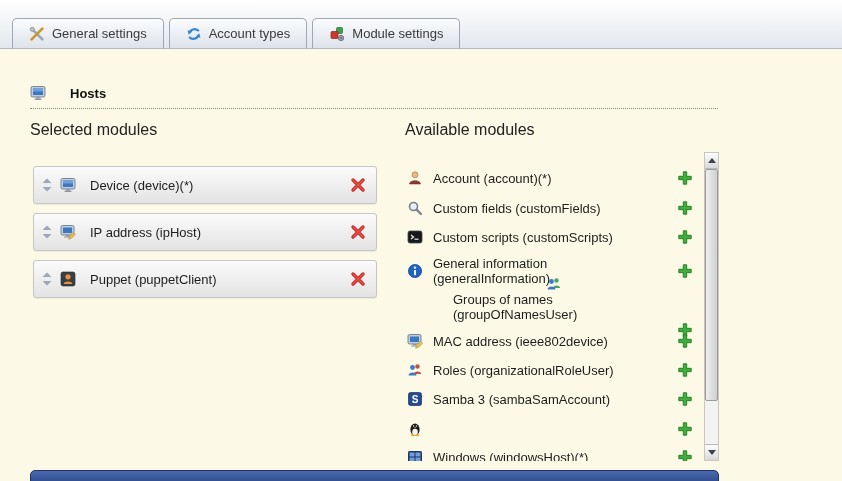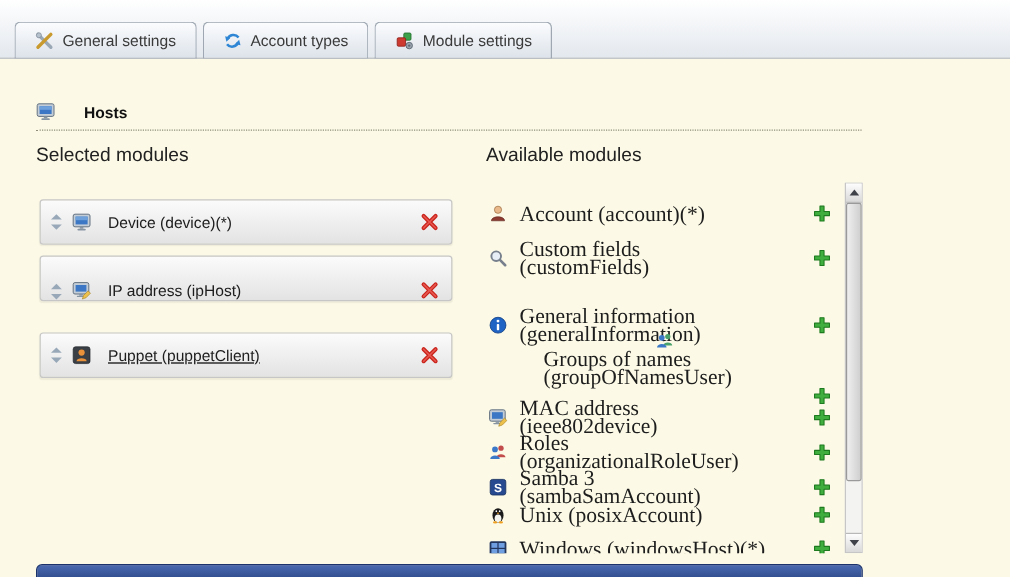--- a/index.html
+++ b/index.html
@@ -46,21 +46,21 @@
     box-sizing:border-box; cursor:move;
     box-shadow:0 1px 1px rgba(0,0,0,0.06);
   }
   .sel-label { margin-left:14px; font-size:13px; color:#1d1d1d; }
   .handle { width:10px; height:14px; flex:0 0 auto; }
   .mod-icon { width:16px; height:16px; margin-left:8px; flex:0 0 auto; }
   .remove-btn { margin-left:auto; width:16px; height:16px; border:none; background:none; padding:0; cursor:pointer; }
   
   .avail-panel { position:absolute; left:405px; top:152px; width:314px; height:309px; overflow:hidden; }
   .avail-row { position:absolute; left:2px; width:294px; display:flex; align-items:center; }
-  .avail-label { width:212px; margin-left:10px; font-size:18px; line-height:15px; color:#1d1d1d;font-family:Liberation Serif, serif; }
+  .avail-label { width:212px; margin-left:10px; font-size:13px; line-height:15px; color:#1d1d1d; }
   .add-btn { margin-left:auto; margin-right:8px; width:16px; height:16px; border:none; background:none; padding:0; cursor:pointer; flex:0 0 auto; }
   
   .scrollbar {
     position:absolute; right:0; top:0; width:15px; height:309px;
     background:#f3f3f1; border:1px solid #c6c6c6; box-sizing:border-box;
   }
   .scroll-btn {
     position:absolute; left:0; width:13px; height:15px;
     background:linear-gradient(#fdfdfd,#d9d9d9); border-bottom:1px solid #b8b8b8;
     display:flex; align-items:center; justify-content:center; cursor:pointer;
@@ -164,21 +164,21 @@
     <button class="remove-btn">
       <span>
         <svg width="16" height="16" viewBox="0 0 16 16">
           <path d="M3 3 L13 13 M13 3 L3 13" stroke="#c9251d" stroke-width="3.4" stroke-linecap="round"></path>
           <path d="M3 3 L13 13 M13 3 L3 13" stroke="#e8574f" stroke-width="1.3" stroke-linecap="round"></path>
         </svg>
       </span>
     </button>
   </div>
 
-  <div class="sel-row" style="top:213px;align-items:flex-end;">
+  <div class="sel-row" style="top:213px;">
     <span class="handle">
       <svg width="10" height="14" viewBox="0 0 10 14">
           <polygon points="5,0.5 9.5,5 0.5,5" fill="#98a8b8"></polygon>
           <polygon points="5,13.5 9.5,9 0.5,9" fill="#98a8b8"></polygon>
         </svg>
     </span>
     <span class="mod-icon">
       <svg width="16" height="16" viewBox="0 0 16 16">
         <rect x="1" y="1.5" width="13" height="9.5" rx="1.5" fill="#c3cdd7" stroke="#5f6e7d" stroke-width="0.8"></rect>
         <rect x="3" y="3.5" width="9" height="5.5" fill="#3b77c4"></rect>
@@ -191,21 +191,21 @@
     <button class="remove-btn">
       <span>
         <svg width="16" height="16" viewBox="0 0 16 16">
           <path d="M3 3 L13 13 M13 3 L3 13" stroke="#c9251d" stroke-width="3.4" stroke-linecap="round"></path>
           <path d="M3 3 L13 13 M13 3 L3 13" stroke="#e8574f" stroke-width="1.3" stroke-linecap="round"></path>
         </svg>
       </span>
     </button>
   </div>
 
-  <div class="sel-row" style="top:277px;text-decoration:underline;">
+  <div class="sel-row" style="top:260px;">
     <span class="handle">
       <svg width="10" height="14" viewBox="0 0 10 14">
           <polygon points="5,0.5 9.5,5 0.5,5" fill="#98a8b8"></polygon>
           <polygon points="5,13.5 9.5,9 0.5,9" fill="#98a8b8"></polygon>
         </svg>
     </span>
     <span class="mod-icon">
       <svg width="16" height="16" viewBox="0 0 16 16">
         <rect x="1" y="1" width="14" height="14" rx="2" fill="#3a3f45" stroke="#24282d" stroke-width="0.6"></rect>
         <circle cx="8" cy="5.8" r="2.6" fill="#e8903a"></circle>
@@ -252,20 +252,37 @@
       <span class="avail-label">Custom fields (customFields)</span>
       <button class="add-btn">
         <span>
           <svg width="16" height="16" viewBox="0 0 16 16">
               <path d="M6.3 1.8 h3.4 v4.5 h4.5 v3.4 h-4.5 v4.5 h-3.4 v-4.5 h-4.5 v-3.4 h4.5 z" fill="#3fae3f" stroke="#1e7a1e" stroke-width="0.9" stroke-linejoin="round"></path>
             </svg>
         </span>
       </button>
     </div>
 
+    <div class="avail-row" style="top:77px;">
+      <span class="ticon">
+        <svg width="16" height="16" viewBox="0 0 16 16">
+          <rect x="1" y="2" width="14" height="12" rx="2" fill="#17181a" stroke="#44474c" stroke-width="0.8"></rect>
+          <path d="M4 6 L6.5 8 L4 10" fill="none" stroke="#e8e8e8" stroke-width="1.3"></path>
+          <rect x="7.5" y="9.6" width="4" height="1.2" fill="#e8e8e8"></rect>
+        </svg>
+      </span>
+      <span class="avail-label">Custom scripts (customScripts)</span>
+      <button class="add-btn">
+        <span>
+          <svg width="16" height="16" viewBox="0 0 16 16">
+              <path d="M6.3 1.8 h3.4 v4.5 h4.5 v3.4 h-4.5 v4.5 h-3.4 v-4.5 h-4.5 v-3.4 h4.5 z" fill="#3fae3f" stroke="#1e7a1e" stroke-width="0.9" stroke-linejoin="round"></path>
+            </svg>
+        </span>
+      </button>
+    </div>
 
     <div class="avail-row" style="top:104px;">
       <span class="ticon">
         <svg width="16" height="16" viewBox="0 0 16 16">
           <circle cx="8" cy="8" r="6.6" fill="#1f63c4" stroke="#123f85" stroke-width="0.7"></circle>
           <rect x="7" y="7" width="2" height="5.2" rx="0.6" fill="#fff"></rect>
           <circle cx="8" cy="4.6" r="1.2" fill="#fff"></circle>
         </svg>
       </span>
       <span class="avail-label">General information (generalInformation)</span>
@@ -358,21 +375,20 @@
         <svg width="16" height="16" viewBox="0 0 16 16">
           <ellipse cx="8" cy="8.5" rx="4.6" ry="6" fill="#1a1a1a"></ellipse>
           <ellipse cx="8" cy="11" rx="2.8" ry="3.2" fill="#f5f5f0"></ellipse>
           <circle cx="6.6" cy="5" r="0.7" fill="#fff"></circle>
             <circle cx="9.4" cy="5" r="0.7" fill="#fff"></circle>
           <polygon points="6.8,6.2 9.2,6.2 8,7.6" fill="#f0a020"></polygon>
           <ellipse cx="5.6" cy="14.3" rx="1.8" ry="1" fill="#f0a020"></ellipse>
           <ellipse cx="10.4" cy="14.3" rx="1.8" ry="1" fill="#f0a020"></ellipse>
         </svg>
       </span>
-      <span class="avail-label">Unix (posixAccount)</span>
       <button class="add-btn">
         <span>
           <svg width="16" height="16" viewBox="0 0 16 16">
               <path d="M6.3 1.8 h3.4 v4.5 h4.5 v3.4 h-4.5 v4.5 h-3.4 v-4.5 h-4.5 v-3.4 h4.5 z" fill="#3fae3f" stroke="#1e7a1e" stroke-width="0.9" stroke-linejoin="round"></path>
             </svg>
         </span>
       </button>
     </div>
 
     <div class="avail-row" style="top:297px;">

